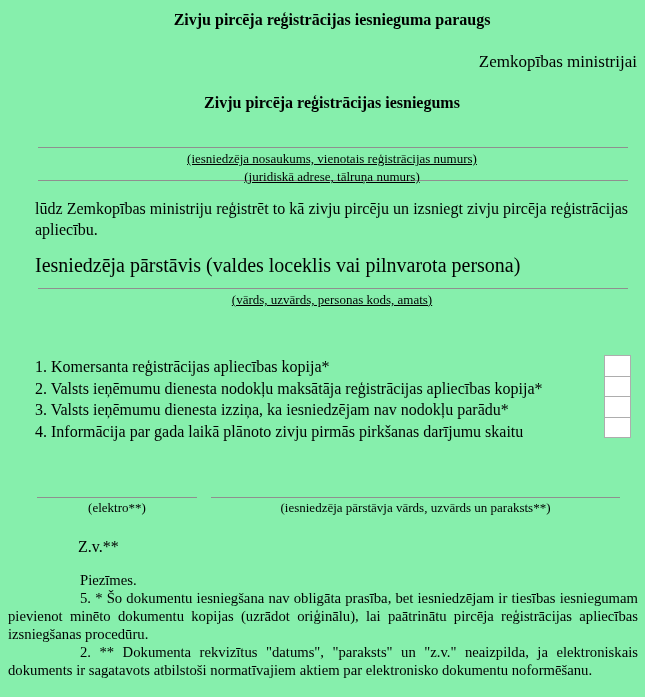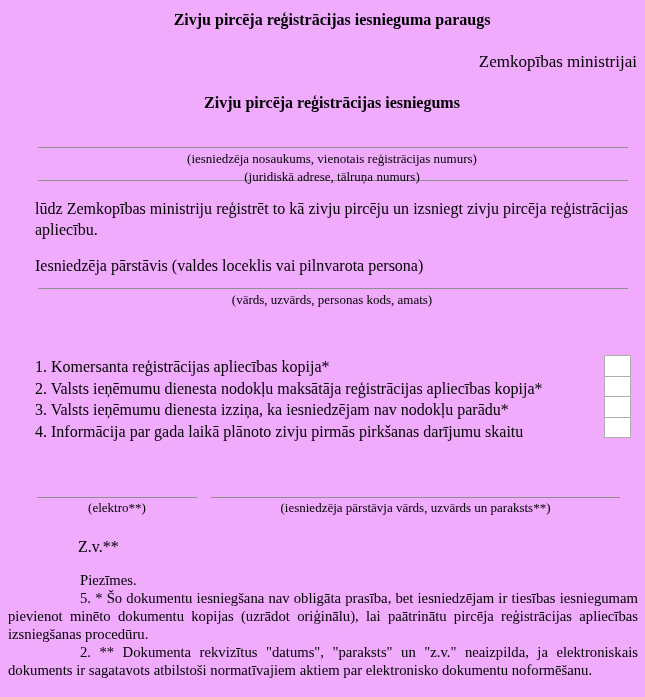--- a/index.html
+++ b/index.html
@@ -1,19 +1,19 @@
 <!DOCTYPE html>
 <html><head>
 <meta charset="utf-8">
 <style>
   html,body{margin:0;padding:0;background:#ffffff;}
   .page{
     position:relative;
     width:645px;height:697px;
-    background:#f0abfc;
+    background:#86efac;
     color:#000000;
     font-family:"Liberation Serif","DejaVu Serif",serif;
     overflow:hidden;
   }
   .sample-title{
     position:absolute;top:10px;left:36px;right:17px;
     text-align:center;font-weight:bold;font-size:16px;line-height:19px;
   }
   .addressee{
     position:absolute;top:52px;right:8px;
@@ -25,32 +25,32 @@
   }
   .rule{
     position:absolute;left:38px;right:17px;height:0;
     border-top:1px solid #8f8f8f;
   }
   .rule1{top:147px;}
   .rule2{top:180px;}
   .rule3{top:288px;}
   .caption{
     position:absolute;left:36px;right:17px;
-    text-align:center;font-size:13px;line-height:15px;
+    text-align:center;font-size:13px;line-height:15px;text-decoration:underline;
   }
   .cap1{top:151px;}
   .cap2{top:169px;}
   .cap3{top:292px;}
   .request-para{
     position:absolute;top:199px;left:35px;right:17px;
     font-size:16px;line-height:20.5px;text-align:justify;
   }
   .representative{
     position:absolute;top:256px;left:35px;right:17px;
-    font-size:16px;line-height:19px;
+    font-size:20px;line-height:19px;
   }
   .attach-heading{
     position:absolute;top:324px;left:20px;right:60px;
     text-align:center;font-size:16px;line-height:19px;
   }
   .attach-list{
     position:absolute;top:356px;left:35px;
     font-size:16px;line-height:21.5px;white-space:nowrap;
   }
   .checkbox-col{

